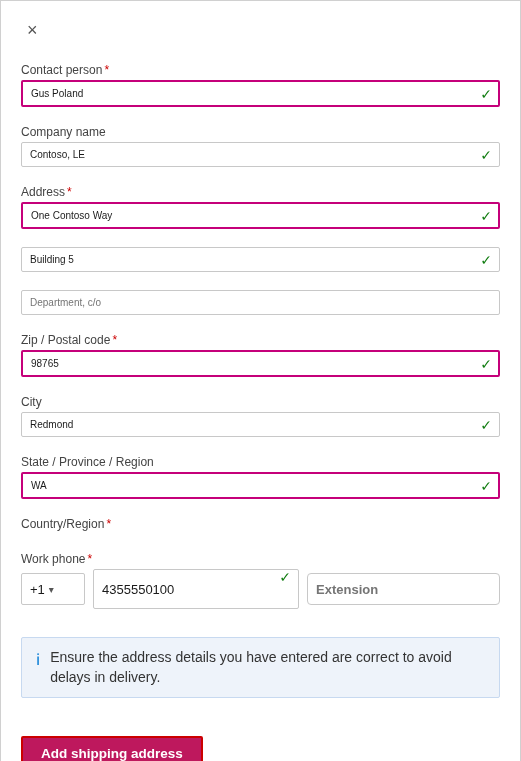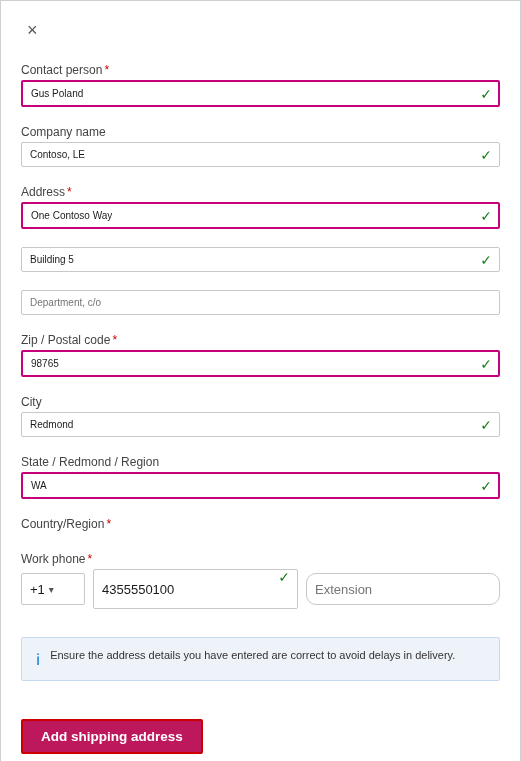--- a/index.html
+++ b/index.html
@@ -125,48 +125,49 @@
       border-radius: 2px;
       padding: 6px 30px 6px 8px;
       font-size: 13px;
       font-family: inherit;
       color: #1a1a1a;
       outline: none;
       height: 40px;
     }
     .extension-input {
       border: 1px solid #c8c8c8;
-      border-radius: 10px;
+      border-radius: 4px;
       padding: 6px 8px;
       font-size: 13px;
       font-family: inherit;
       color: #888;
       background: #fff;
       min-width: 85px;
       height: 32px;
+      font-weight: bold;
     }
     .info-banner {
       background: #eef3fa;
       border: 1px solid #c7d9f0;
       border-radius: 2px;
       padding: 10px 14px;
       display: flex;
       align-items: flex-start;
       gap: 10px;
       margin-top: 10px;
       margin-bottom: 18px;
     }
     .info-icon {
       color: #0078d4;
       font-size: 16px;
       margin-top: 0px;
       flex-shrink: 0;
     }
     .info-text {
-      font-size: 11px;
+      font-size: 14px;
       color: #333;
       line-height: 1.4;
     }
     .dialog-footer {
       padding: 0 20px 24px 20px;
     }
     .add-address-btn {
       background: #be185d;
       color: #fff;
       border: 2px solid #c00;
@@ -254,21 +255,21 @@
         <span>City</span>
       </div>
       <div class="input-wrapper">
         <input class="field-input has-value-blue" type="text" value="Redmond" style="">
         <span class="check-icon">✓</span>
       </div>
     </div>
 
     <div class="field-group">
       <div class="field-label">
-        <span>State / Redmond / Region</span>
+        <span>State / Province / Region</span>
       </div>
       <div class="input-wrapper">
         <input class="field-input has-value-pink" type="text" value="WA" style="">
         <span class="check-icon">✓</span>
       </div>
     </div>
 
     <div class="field-group">
       <div class="field-label">
         <span>Country/Region</span>

